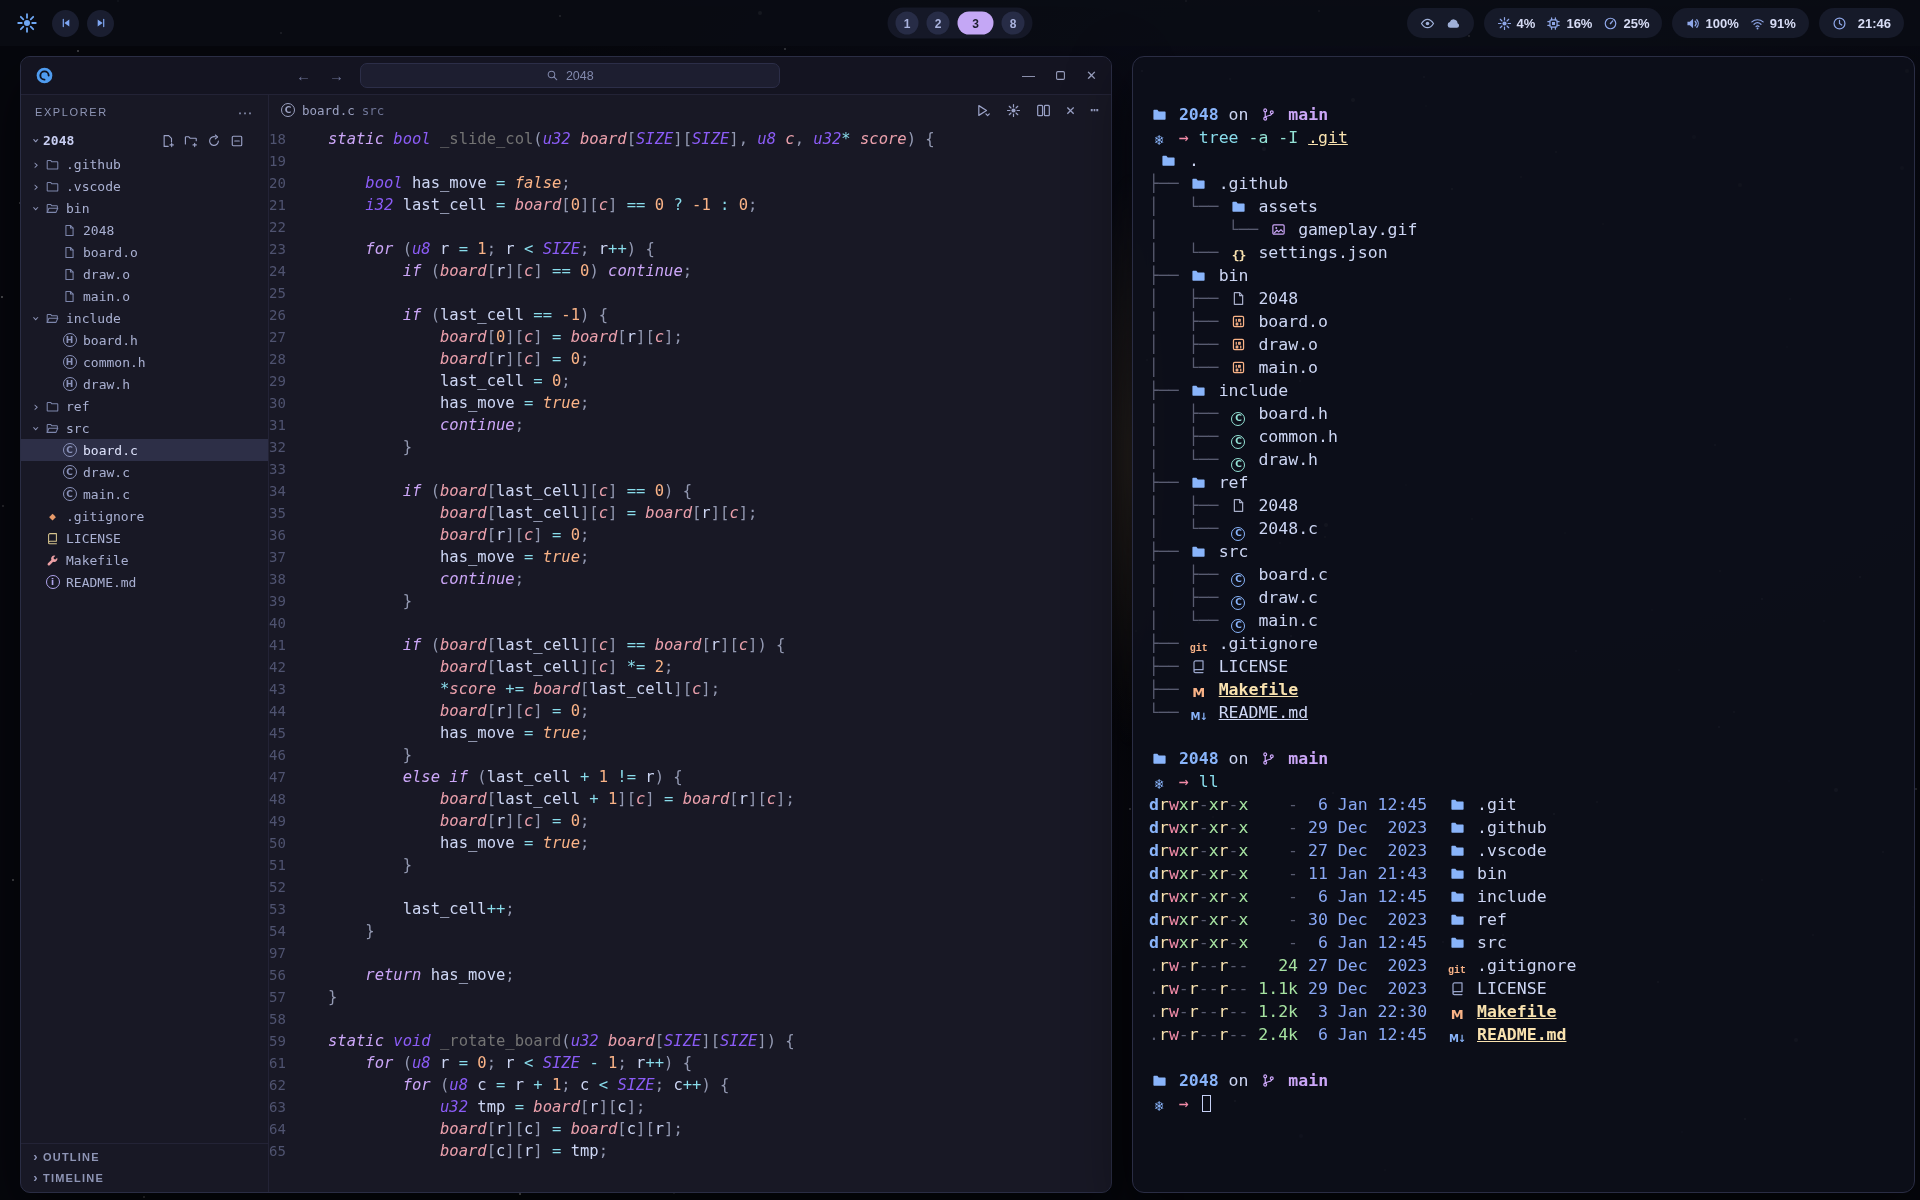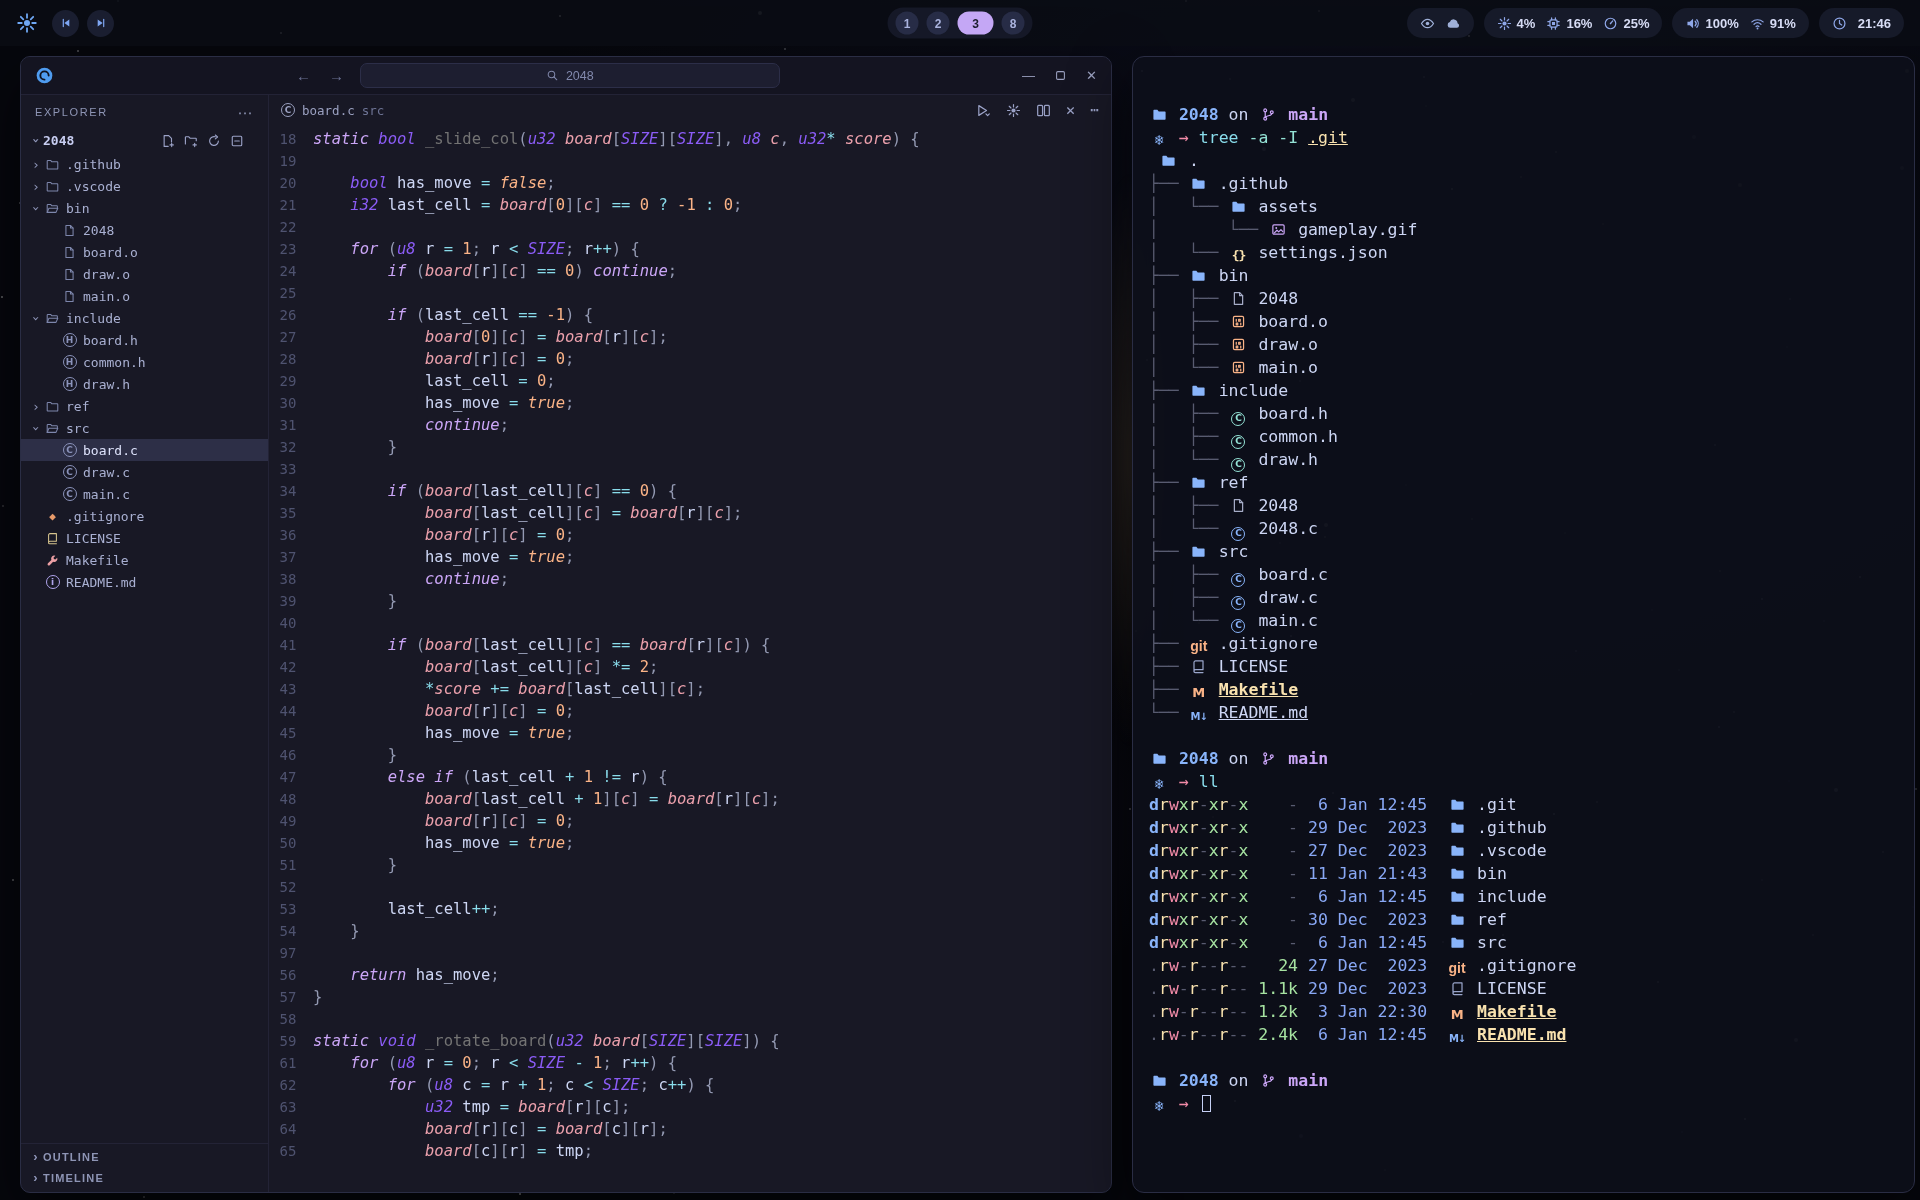--- a/index.html
+++ b/index.html
@@ -58,21 +58,21 @@
 .srow{height:21px;display:flex;align-items:center;padding-left:8px;font-size:11px;letter-spacing:1.2px;color:#8e95b5;font-family:"Liberation Sans",sans-serif;font-weight:700;cursor:pointer}
 
 .main{flex:1;display:flex;flex-direction:column;min-width:0}
 .bcrumb{height:30px;flex:0 0 30px;display:flex;align-items:center;gap:7px;padding:0 12px;color:#9aa0c0;font-size:12.5px;font-family:"DejaVu Sans Mono",monospace}
 .bcrumb .icon{font-size:13px}
 .bcrumb .dim{color:#6d7394}
 .bact{margin-left:auto;display:flex;gap:15px;color:#9aa1c6;align-items:center}
 .bact .icon{font-size:15px;cursor:pointer}
 .code{flex:1;overflow:hidden;font-family:"DejaVu Sans Mono",monospace;font-size:15.5px;line-height:22px;padding-top:3px}
 .code-line{display:flex;height:22px;white-space:pre}
-.ln{flex:0 0 38px;text-align:center;color:#4f5370;margin-right:6px;font-size:14px}
+.ln{flex:0 0 38px;text-align:left;color:#4f5370;margin-right:21px;font-size:14px}
 .lt{white-space:pre}
 .tk-kw{color:#cba6f7;font-style:italic}
 .tk-ty{color:#8b5cf6;font-style:italic}
 .tk-fn{color:#737373}
 .tk-pa{color:#eba0ac;font-style:italic}
 .tk-va{color:#cdd6f4}
 .tk-nu{color:#fab387}
 .tk-bo{color:#fab387;font-style:italic}
 .tk-op{color:#89dceb}
 .tk-pu{color:#9399b2}
@@ -95,21 +95,21 @@
 .pd{color:#89b4fa;font-weight:700}
 .pr{color:#f9e2af}
 .pw{color:#f38ba8}
 .px{color:#a6e3a1}
 .pdim{color:#585b70}
 .cursor{display:inline-block;width:9px;height:17px;border:1.5px solid #c6d0f5;margin-left:3px;vertical-align:-3px}
 
 
 .bdg{display:inline-flex;width:14px;height:14px;border-radius:50%;border:1.3px solid currentColor;align-items:center;justify-content:center;font-size:9px;font-weight:700;font-family:"DejaVu Sans",sans-serif}
 .btxt{font-weight:700;letter-spacing:-1px;font-size:13px;font-family:"DejaVu Sans Mono",monospace}
-.gitw{font-size:14px;font-weight:800;font-family:Liberation Sans, sans-serif}
+.gitw{font-size:10px;font-weight:800;font-family:Liberation Mono, monospace}
 .mltr{font-weight:800;font-size:13px;font-family:"DejaVu Sans",sans-serif}
 .mdb{font-weight:800;font-size:10px;letter-spacing:-1px;font-family:"DejaVu Sans",sans-serif}
 .dmd{font-size:11px}
 </style>
 </head>
 <body>
 
 <div class="wallpaper">
   <div class="stars" id="stars" style="box-shadow: rgba(255, 255, 255, 0.39) 1146px 359px 0px 0px, rgba(255, 255, 255, 0.55) 1290px 635px 0px 0px, rgba(255, 255, 255, 0.22) 143px 1196px 0px 0px, rgba(255, 255, 255, 0.31) 1906px 70px 0px 1px, rgba(255, 255, 255, 0.58) 138px 808px 0px 0px, rgba(255, 255, 255, 0.43) 1423px 76px 0px 0px, rgba(255, 255, 255, 0.15) 391px 1070px 0px 0px, rgba(255, 255, 255, 0.48) 280px 32px 0px 0px, rgba(255, 255, 255, 0.54) 1657px 981px 0px 0px, rgba(255, 255, 255, 0.2) 69px 406px 0px 0px, rgba(255, 255, 255, 0.52) 735px 359px 0px 0px, rgba(255, 255, 255, 0.22) 1678px 669px 0px 0px, rgba(255, 255, 255, 0.27) 1102px 498px 0px 0px, rgba(255, 255, 255, 0.48) 1153px 423px 0px 0px, rgba(255, 255, 255, 0.24) 766px 688px 0px 1px, rgba(255, 255, 255, 0.35) 1135px 630px 0px 0px, rgba(255, 255, 255, 0.51) 867px 95px 0px 0px, rgba(255, 255, 255, 0.42) 231px 1020px 0px 0px, rgba(255, 255, 255, 0.36) 1789px 298px 0px 0px, rgba(255, 255, 255, 0.24) 1212px 816px 0px 0px, rgba(255, 255, 255, 0.26) 1185px 0px 0px 0px, rgba(255, 255, 255, 0.3) 1471px 518px 0px 0px, rgba(255, 255, 255, 0.54) 487px 350px 0px 0px, rgba(255, 255, 255, 0.56) 1141px 70px 0px 0px, rgba(255, 255, 255, 0.53) 861px 208px 0px 0px, rgba(255, 255, 255, 0.51) 425px 546px 0px 0px, rgba(255, 255, 255, 0.17) 2px 505px 0px 0px, rgba(255, 255, 255, 0.42) 533px 691px 0px 0px, rgba(255, 255, 255, 0.25) 1384px 1169px 0px 0px, rgba(255, 255, 255, 0.51) 951px 473px 0px 0px, rgba(255, 255, 255, 0.37) 1812px 934px 0px 0px, rgba(255, 255, 255, 0.56) 747px 701px 0px 0px, rgba(255, 255, 255, 0.57) 648px 892px 0px 0px, rgba(255, 255, 255, 0.29) 346px 295px 0px 1px, rgba(255, 255, 255, 0.53) 261px 793px 0px 0px, rgba(255, 255, 255, 0.21) 1060px 342px 0px 0px, rgba(255, 255, 255, 0.58) 1234px 1100px 0px 0px, rgba(255, 255, 255, 0.53) 1307px 142px 0px 0px, rgba(255, 255, 255, 0.18) 598px 832px 0px 0px, rgba(255, 255, 255, 0.43) 681px 330px 0px 0px, rgba(255, 255, 255, 0.34) 1067px 1118px 0px 0px, rgba(255, 255, 255, 0.45) 142px 701px 0px 0px, rgba(255, 255, 255, 0.41) 1167px 920px 0px 1px, rgba(255, 255, 255, 0.34) 1719px 570px 0px 0px, rgba(255, 255, 255, 0.57) 1451px 188px 0px 0px, rgba(255, 255, 255, 0.15) 186px 262px 0px 0px, rgba(255, 255, 255, 0.13) 1470px 693px 0px 0px, rgba(255, 255, 255, 0.21) 1564px 532px 0px 0px, rgba(255, 255, 255, 0.41) 307px 718px 0px 0px, rgba(255, 255, 255, 0.55) 1263px 148px 0px 1px, rgba(255, 255, 255, 0.25) 1901px 167px 0px 1px, rgba(255, 255, 255, 0.46) 1325px 524px 0px 1px, rgba(255, 255, 255, 0.18) 117px 0px 0px 0px, rgba(255, 255, 255, 0.28) 118px 1183px 0px 0px, rgba(255, 255, 255, 0.35) 408px 388px 0px 0px, rgba(255, 255, 255, 0.42) 1882px 851px 0px 0px, rgba(255, 255, 255, 0.5) 543px 952px 0px 0px, rgba(255, 255, 255, 0.49) 167px 871px 0px 1px, rgba(255, 255, 255, 0.23) 217px 382px 0px 0px, rgba(255, 255, 255, 0.55) 1223px 668px 0px 0px, rgba(255, 255, 255, 0.19) 1651px 609px 0px 0px, rgba(255, 255, 255, 0.51) 984px 635px 0px 0px, rgba(255, 255, 255, 0.56) 1190px 826px 0px 0px, rgba(255, 255, 255, 0.56) 1761px 598px 0px 0px, rgba(255, 255, 255, 0.39) 1795px 1039px 0px 1px, rgba(255, 255, 255, 0.42) 1352px 99px 0px 1px, rgba(255, 255, 255, 0.54) 1833px 14px 0px 0px, rgba(255, 255, 255, 0.17) 84px 525px 0px 0px, rgba(255, 255, 255, 0.23) 97px 410px 0px 0px, rgba(255, 255, 255, 0.58) 1502px 934px 0px 0px, rgba(255, 255, 255, 0.38) 1575px 650px 0px 0px, rgba(255, 255, 255, 0.17) 1101px 632px 0px 0px, rgba(255, 255, 255, 0.28) 19px 202px 0px 0px, rgba(255, 255, 255, 0.39) 1019px 1182px 0px 0px, rgba(255, 255, 255, 0.59) 1744px 1118px 0px 0px, rgba(255, 255, 255, 0.2) 1425px 105px 0px 0px, rgba(255, 255, 255, 0.13) 1788px 780px 0px 0px, rgba(255, 255, 255, 0.48) 1442px 941px 0px 0px, rgba(255, 255, 255, 0.23) 784px 48px 0px 0px, rgba(255, 255, 255, 0.43) 1324px 536px 0px 0px, rgba(255, 255, 255, 0.56) 559px 15px 0px 0px, rgba(255, 255, 255, 0.29) 189px 472px 0px 0px, rgba(255, 255, 255, 0.22) 1693px 136px 0px 1px, rgba(255, 255, 255, 0.37) 1299px 380px 0px 0px, rgba(255, 255, 255, 0.61) 474px 817px 0px 0px, rgba(255, 255, 255, 0.41) 1244px 822px 0px 0px, rgba(255, 255, 255, 0.52) 1230px 656px 0px 0px, rgba(255, 255, 255, 0.62) 204px 337px 0px 0px, rgba(255, 255, 255, 0.19) 1915px 788px 0px 0px, rgba(255, 255, 255, 0.44) 519px 1193px 0px 0px, rgba(255, 255, 255, 0.21) 1823px 620px 0px 0px, rgba(255, 255, 255, 0.3) 77px 50px 0px 0px, rgba(255, 255, 255, 0.41) 1555px 151px 0px 0px, rgba(255, 255, 255, 0.37) 1053px 189px 0px 0px, rgba(255, 255, 255, 0.27) 296px 797px 0px 0px, rgba(255, 255, 255, 0.38) 207px 1012px 0px 0px, rgba(255, 255, 255, 0.22) 1681px 1131px 0px 0px, rgba(255, 255, 255, 0.27) 367px 550px 0px 0px, rgba(255, 255, 255, 0.34) 188px 104px 0px 0px, rgba(255, 255, 255, 0.46) 1835px 789px 0px 1px, rgba(255, 255, 255, 0.22) 1153px 550px 0px 0px, rgba(255, 255, 255, 0.42) 1229px 78px 0px 0px, rgba(255, 255, 255, 0.19) 1264px 675px 0px 0px, rgba(255, 255, 255, 0.12) 198px 127px 0px 1px, rgba(255, 255, 255, 0.35) 1087px 132px 0px 1px, rgba(255, 255, 255, 0.29) 1739px 184px 0px 1px, rgba(255, 255, 255, 0.12) 1912px 906px 0px 0px, rgba(255, 255, 255, 0.22) 1602px 223px 0px 0px, rgba(255, 255, 255, 0.5) 1859px 576px 0px 0px, rgba(255, 255, 255, 0.46) 1596px 801px 0px 0px, rgba(255, 255, 255, 0.3) 1520px 176px 0px 0px, rgba(255, 255, 255, 0.2) 1786px 346px 0px 0px, rgba(255, 255, 255, 0.31) 1086px 837px 0px 0px, rgba(255, 255, 255, 0.56) 1718px 726px 0px 0px, rgba(255, 255, 255, 0.57) 905px 161px 0px 0px, rgba(255, 255, 255, 0.26) 612px 153px 0px 0px, rgba(255, 255, 255, 0.44) 1733px 711px 0px 0px, rgba(255, 255, 255, 0.39) 502px 1062px 0px 0px, rgba(255, 255, 255, 0.37) 1px 296px 0px 0px, rgba(255, 255, 255, 0.27) 1300px 1135px 0px 1px, rgba(255, 255, 255, 0.26) 759px 12px 0px 1px, rgba(255, 255, 255, 0.2) 283px 885px 0px 0px, rgba(255, 255, 255, 0.43) 1151px 198px 0px 0px, rgba(255, 255, 255, 0.3) 1761px 879px 0px 0px, rgba(255, 255, 255, 0.46) 1332px 792px 0px 0px, rgba(255, 255, 255, 0.13) 49px 58px 0px 0px, rgba(255, 255, 255, 0.26) 500px 1138px 0px 0px, rgba(255, 255, 255, 0.45) 1714px 444px 0px 0px, rgba(255, 255, 255, 0.48) 621px 1095px 0px 0px, rgba(255, 255, 255, 0.31) 1198px 622px 0px 0px, rgba(255, 255, 255, 0.14) 673px 1192px 0px 0px, rgba(255, 255, 255, 0.58) 1468px 35px 0px 0px, rgba(255, 255, 255, 0.16) 1405px 484px 0px 0px, rgba(255, 255, 255, 0.36) 861px 150px 0px 0px, rgba(255, 255, 255, 0.58) 507px 1005px 0px 0px, rgba(255, 255, 255, 0.15) 312px 264px 0px 0px, rgba(255, 255, 255, 0.29) 1129px 808px 0px 0px, rgba(255, 255, 255, 0.4) 67px 580px 0px 0px, rgba(255, 255, 255, 0.32) 12px 879px 0px 0px, rgba(255, 255, 255, 0.28) 731px 599px 0px 0px, rgba(255, 255, 255, 0.49) 644px 444px 0px 0px, rgba(255, 255, 255, 0.28) 1279px 542px 0px 0px, rgba(255, 255, 255, 0.5) 219px 193px 0px 0px, rgba(255, 255, 255, 0.24) 1318px 10px 0px 0px, rgba(255, 255, 255, 0.43) 590px 932px 0px 0px, rgba(255, 255, 255, 0.29) 474px 612px 0px 0px, rgba(255, 255, 255, 0.59) 1553px 813px 0px 0px, rgba(255, 255, 255, 0.15) 1197px 521px 0px 0px, rgba(255, 255, 255, 0.49) 67px 490px 0px 0px, rgba(255, 255, 255, 0.51) 594px 1113px 0px 0px;"></div>
   <div class="glow1"></div>

